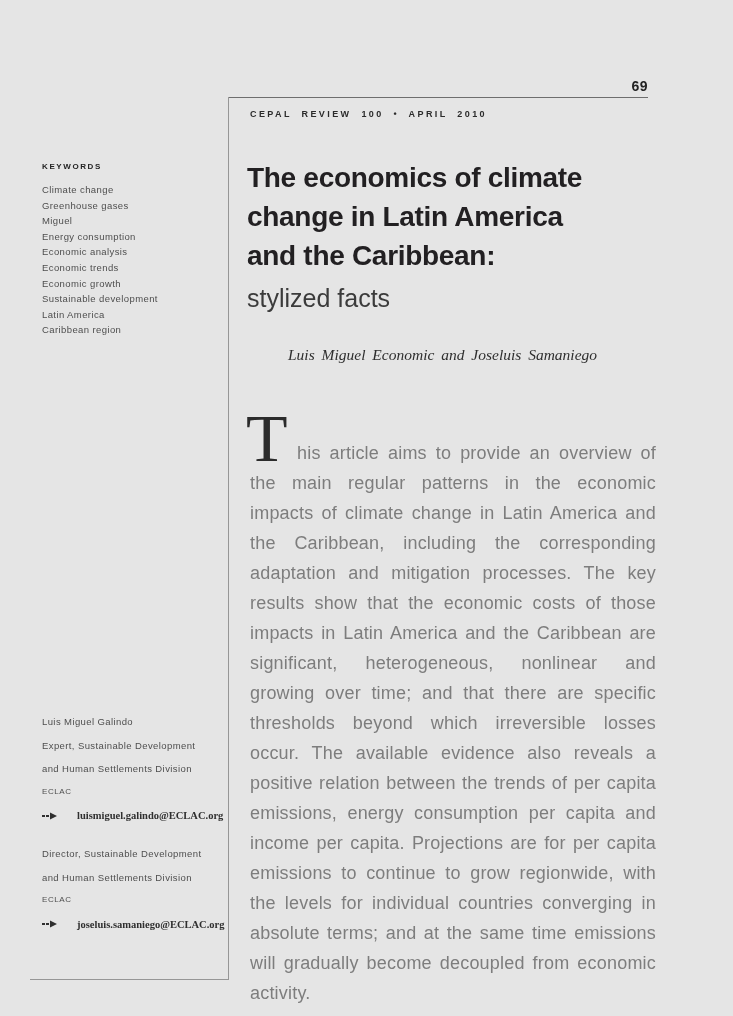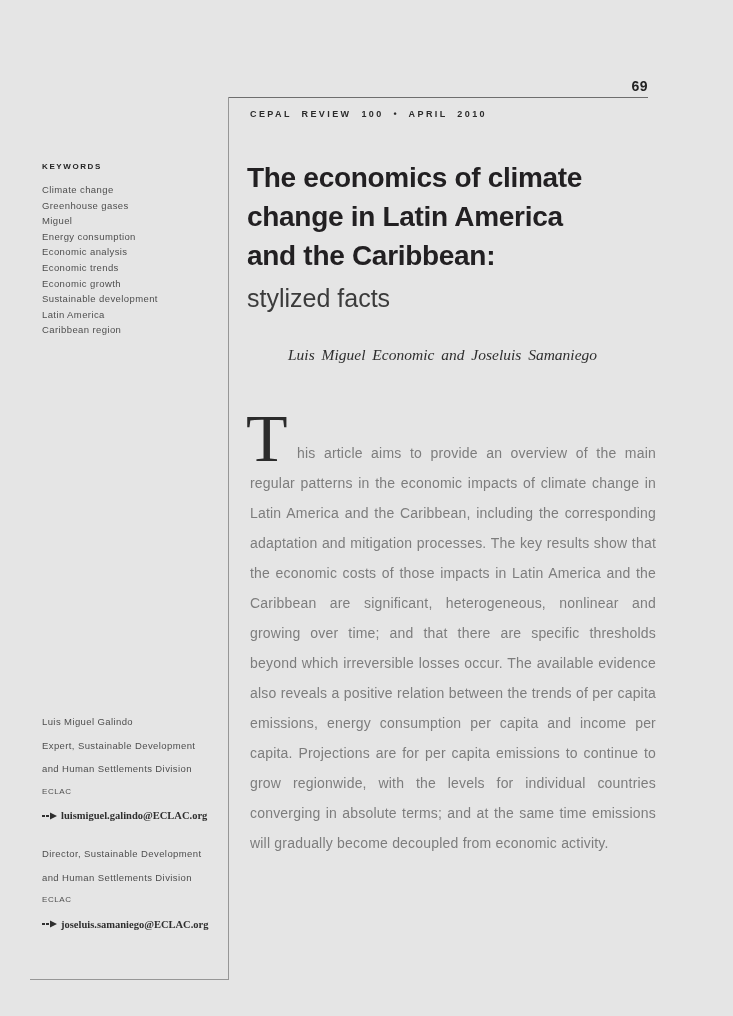--- a/index.html
+++ b/index.html
@@ -96,21 +96,21 @@
     letter-spacing: 0.6px;
   }
   .author-email-line {
     font-family: "Liberation Serif", serif;
     font-size: 10.5px;
     font-weight: bold;
     color: #2f2f2f;
     white-space: nowrap;
     display: flex;
     align-items: center;
-    gap: 4px;
+    gap: 20px;
   }
   .email-arrow-icon { display: inline-block; line-height: 0; }
 
   
   .article-title {
     position: absolute;
     left: 247px; top: 158px;
     width: 420px;
   }
   .article-title-line {
@@ -144,21 +144,21 @@
     left: 246px; top: 404px;
     font-family: "Liberation Serif", serif;
     font-size: 68px;
     line-height: 1;
     color: #2b2b2b;
   }
   .abstract-paragraph {
     position: absolute;
     left: 250px; top: 438px;
     width: 406px;
-    font-size: 14px;
+    font-size: 18px;
     line-height: 30px;
     color: #7d7d7d;
     letter-spacing: 0.2px;
     text-align: justify;
     text-indent: 47px;
   }
 </style>
 </head>
 <body>
 

